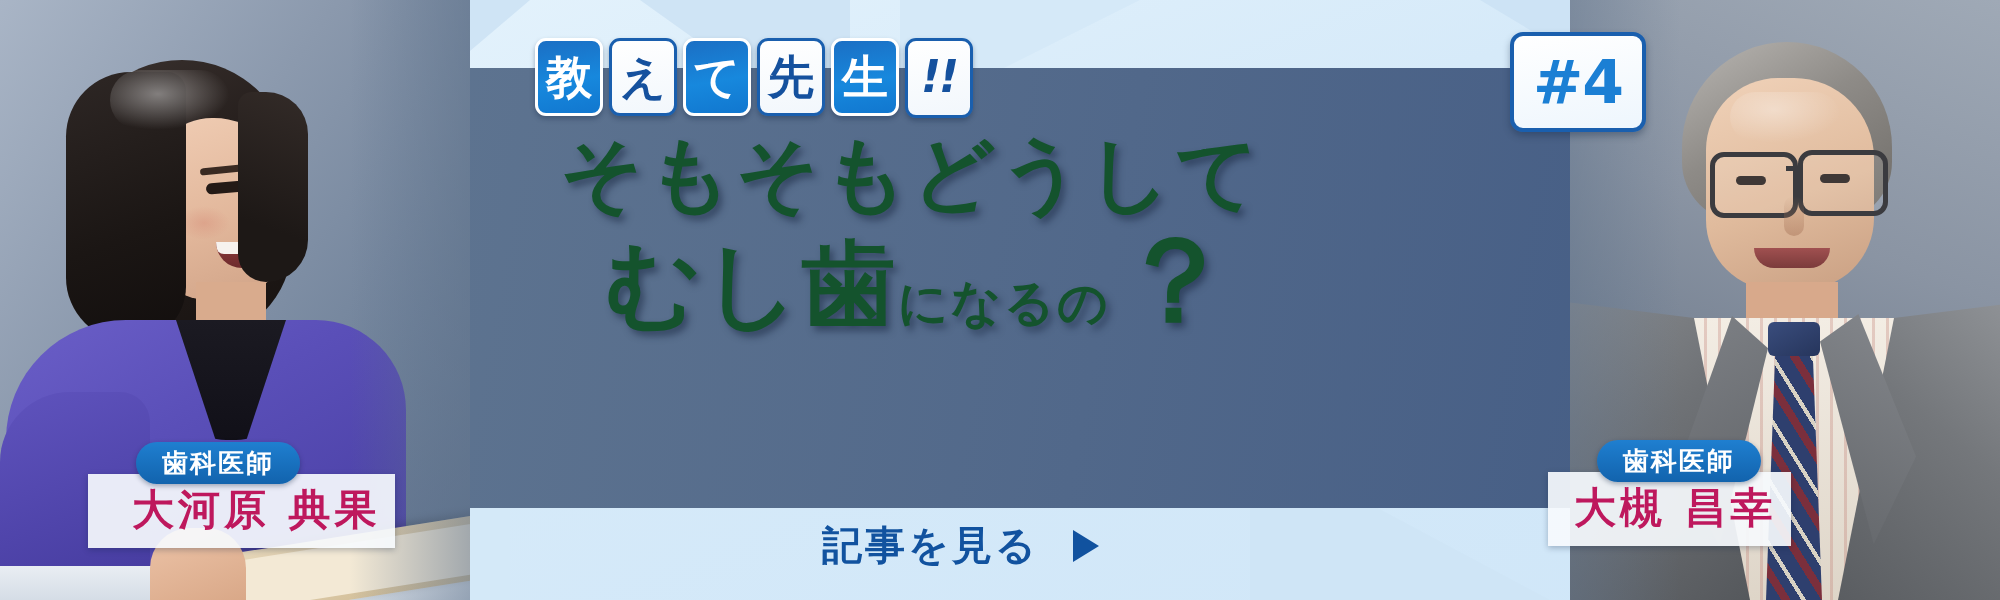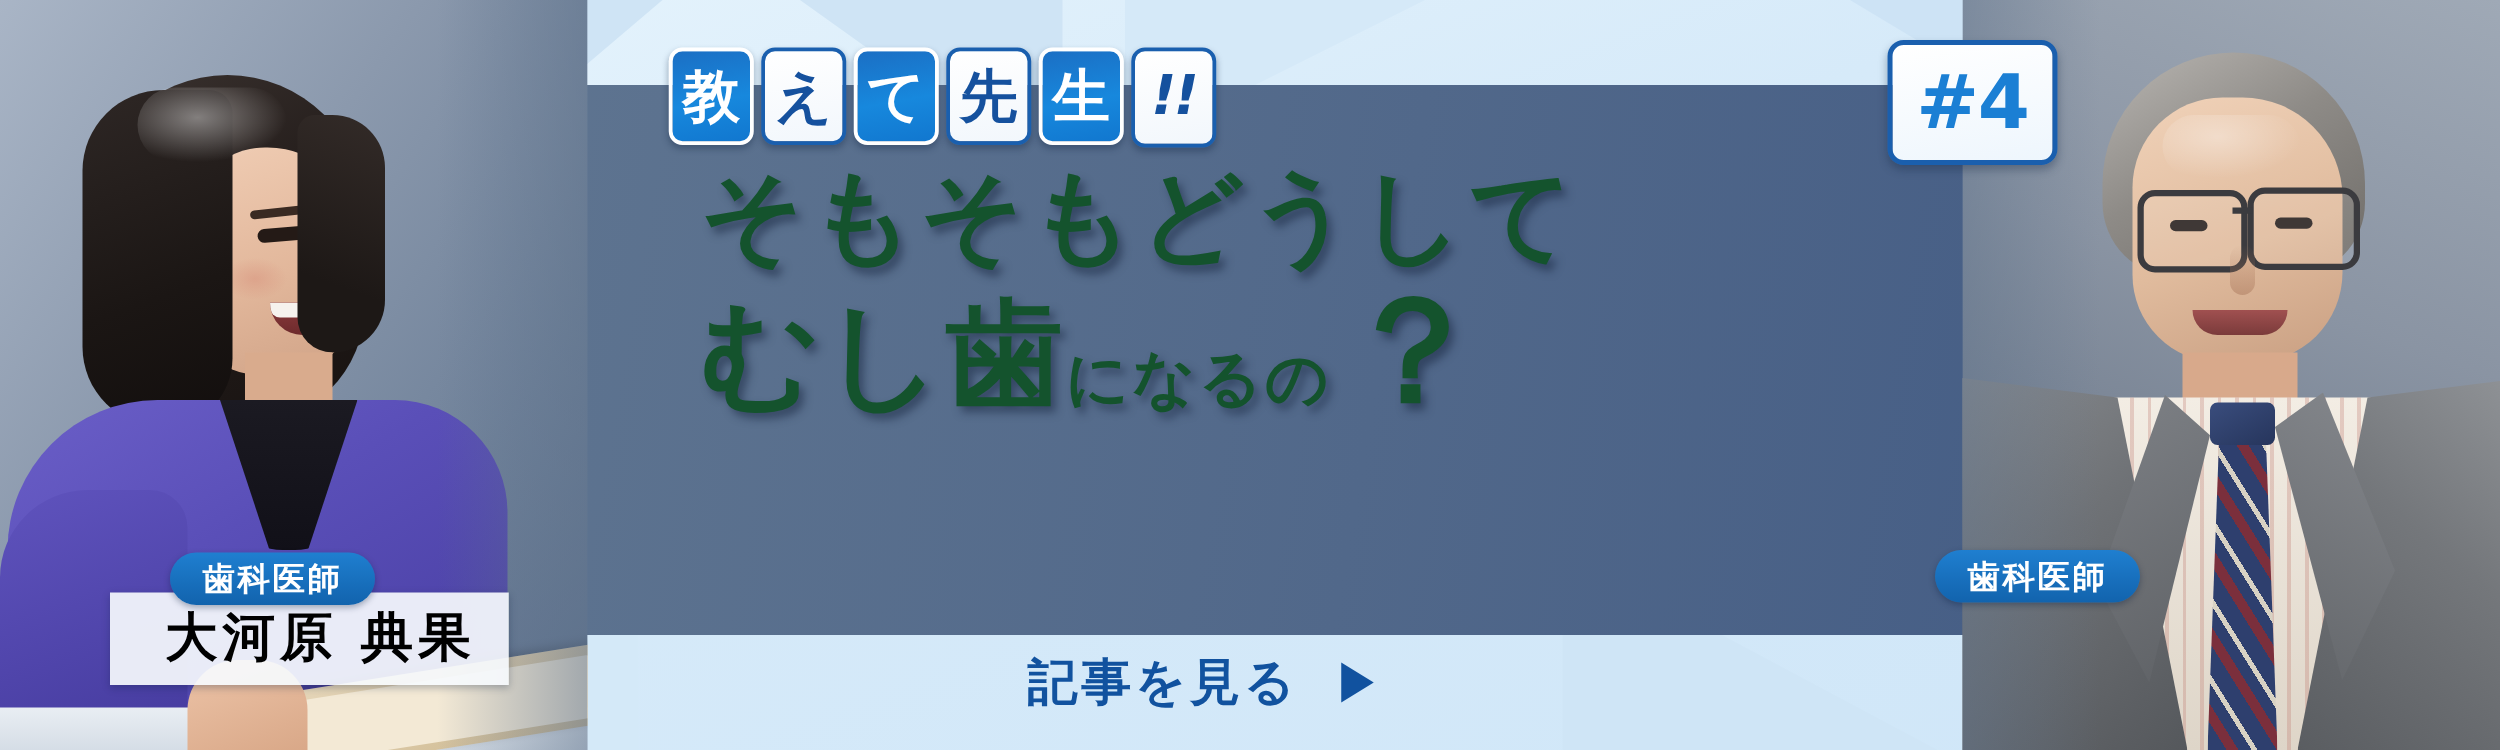--- a/index.html
+++ b/index.html
@@ -141,42 +141,42 @@
   
   .num-badge{position:absolute;left:1510px;top:32px;width:128px;height:92px;border-radius:13px;z-index:6;
     background:linear-gradient(170deg,#ffffff 0%,#eef6fd 100%);border:4px solid #1a5fae;
     display:flex;align-items:center;justify-content:center;box-shadow:0 4px 7px rgba(20,40,70,.35);}
   .num-badge span{color:#1b7fd4;font-size:60px;font-weight:700;letter-spacing:-1px;line-height:1;}
 
   
   .headline{position:absolute;left:560px;top:128px;width:900px;z-index:5;color:#14532d;
     text-shadow:4px 5px 7px rgba(25,40,65,.55);}
   .hl-line1{font-size:82px;font-weight:700;letter-spacing:4px;line-height:1.12;white-space:nowrap;}
-  .hl-line2{display:flex;align-items:flex-end;line-height:1.05;margin-top:6px;white-space:nowrap;}
+  .hl-line2{display:flex;align-items:flex-end;line-height:1.05;margin-top:6px;white-space:nowrap;margin-left:45px;}
   .hl-big{font-size:94px;font-weight:700;letter-spacing:2px;}
   .hl-mid{font-size:50px;font-weight:700;letter-spacing:2px;padding-bottom:5px;}
   .hl-q{font-size:118px;font-weight:700;padding-left:6px;line-height:.92;}
 
   
   .cta{position:absolute;left:822px;top:518px;display:flex;align-items:center;gap:34px;z-index:7;text-align:center;}
   .cta-text{color:#11529f;font-size:40px;font-weight:700;letter-spacing:3px;}
   .cta-arrow{width:0;height:0;border-left:26px solid #11529f;border-top:16px solid transparent;border-bottom:16px solid transparent;}
 
   
   .nameplate{position:absolute;z-index:8;text-align:right;}
   .np-left{left:88px;top:442px;}
   .np-right{left:1548px;top:440px;}
   .np-pill{height:42px;border-radius:21px;background:linear-gradient(180deg,#1f7fd0,#1263ad);
     display:inline-flex;align-items:center;justify-content:center;padding:0 26px;
     color:#fff;font-size:26px;font-weight:700;letter-spacing:2px;box-shadow:0 2px 5px rgba(10,30,60,.35);}
   .np-pill-row{display:flex;}
   .np-left .np-pill-row{justify-content:flex-start;padding-left:48px;}
   .np-right .np-pill-row{justify-content:flex-end;padding-right:30px;}
-  .np-plate{margin-top:-10px;background:rgba(246,250,253,.92);padding:8px 26px 10px 26px;
-    color:#000000;font-size:42px;font-weight:700;letter-spacing:4px;white-space:nowrap;
+  .np-plate{margin-top:-10px;background:rgba(246,250,253,.92);padding:8px 14px 10px 26px;
+    color:#be185d;font-size:42px;font-weight:700;letter-spacing:4px;white-space:nowrap;
     box-shadow:0 2px 6px rgba(10,30,60,.28);}
   .np-left .np-plate{padding-left:44px;}
 </style>
 </head>
 <body>
 
 <div class="banner">
 
   <div class="bg-base"></div>
   <div class="facet f1"></div>
@@ -277,15 +277,16 @@
     <div class="np-pill-row">
       <span class="np-pill">歯科医師</span>
     </div>
     <div class="np-plate">大河原 典果</div>
   </div>
 
   <div class="nameplate np-right">
     <div class="np-pill-row">
       <span class="np-pill">歯科医師</span>
     </div>
+    <div class="np-plate">大槻 昌幸</div>
   </div>
 
 </div>
 
 </body></html>

